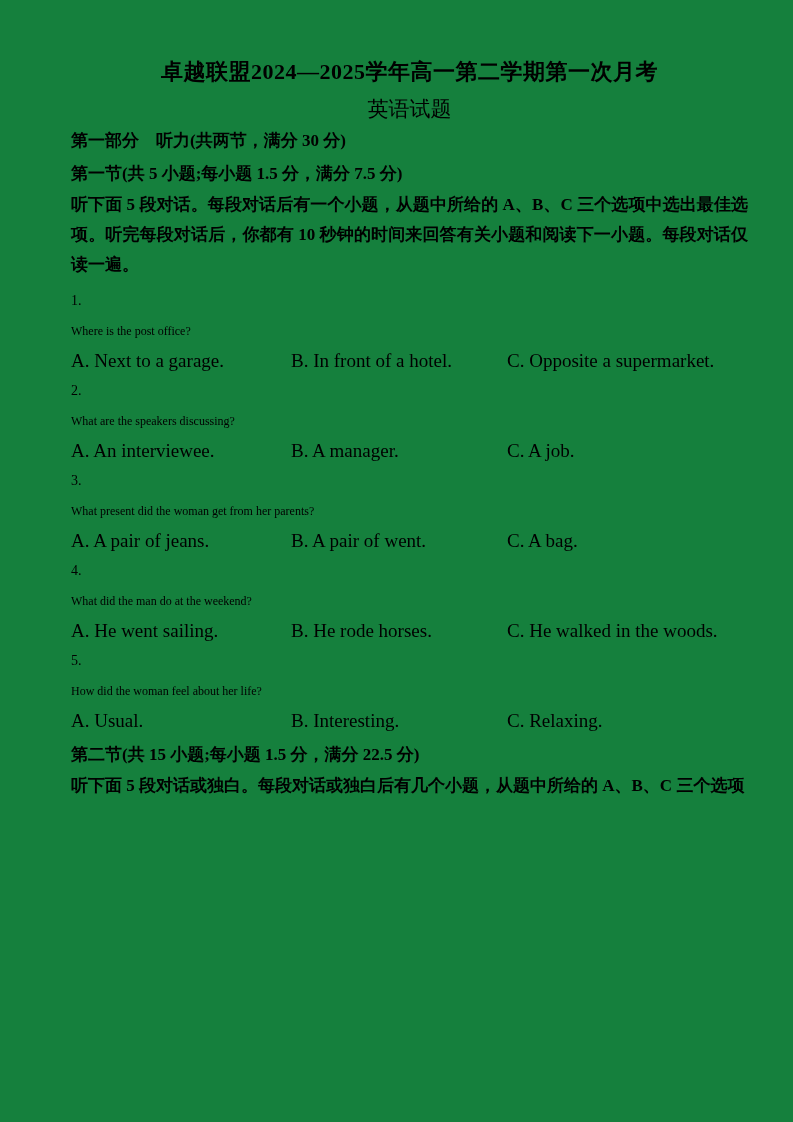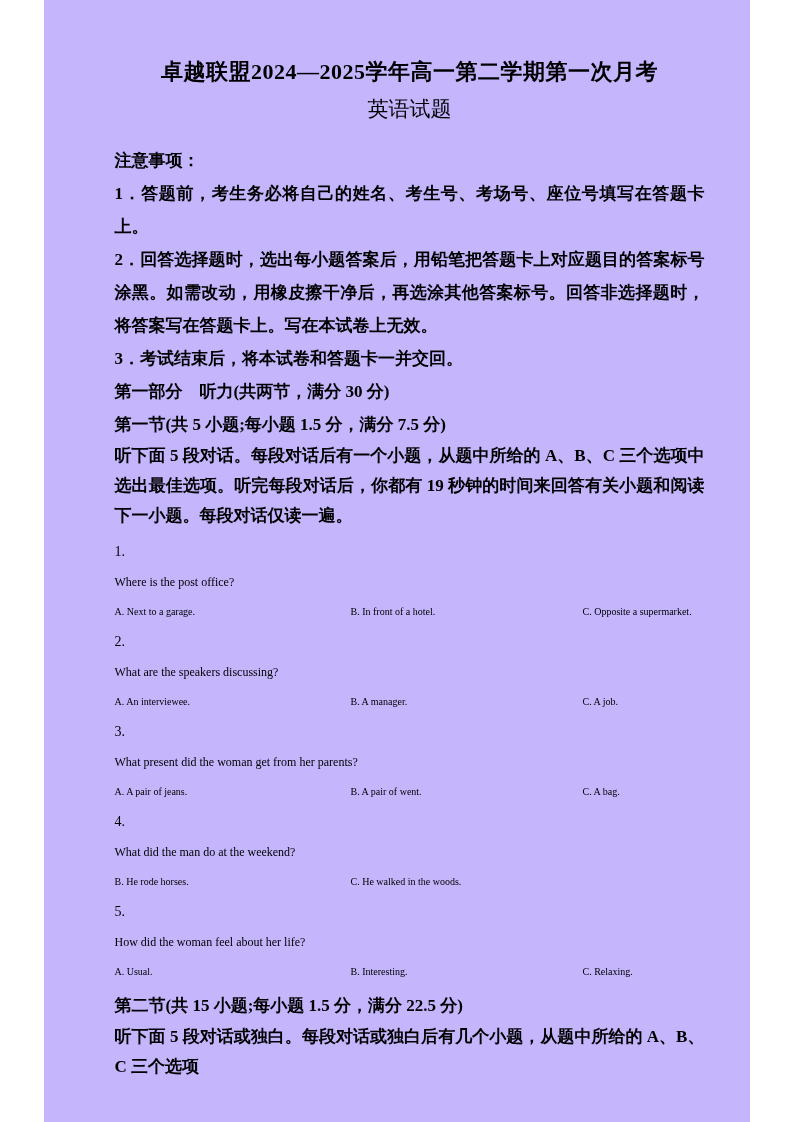--- a/index.html
+++ b/index.html
@@ -2,24 +2,24 @@
 <html><head>
 <meta charset="utf-8">
 <style>
   * { margin: 0; padding: 0; box-sizing: border-box; }
   html, body { background: #ffffff; }
   body {
     font-family: "Liberation Serif", "DejaVu Serif", serif;
     color: #000000;
   }
   .page {
-    width: 706px;
+    width: 793px;
     height: 1122px;
     margin: 0 auto;
-    background: #c4b5fd;
+    background: #15803d;
     padding: 56px 45px 40px 71px;
     overflow: hidden;
     position: relative;
   }
   .exam-title {
     text-align: center;
     font-weight: bold;
     font-size: 22px;
     line-height: 1.45;
     letter-spacing: 0.5px;
@@ -63,45 +63,38 @@
     font-size: 14px;
     line-height: 30px;
   }
   .q-text {
     font-size: 12px;
     line-height: 30px;
   }
   .q-options {
     display: grid;
     grid-template-columns: 220px 216px 1fr;
-    font-size: 10px;
+    font-size: 19px;
     line-height: 30px;
-    gap: 16px;
   }
   .section2 { margin-top: 2px; font-family: Liberation Serif, serif; }
 </style>
 </head>
 <body>
 
 <div class="page">
 
   <div class="exam-title">卓越联盟2024—2025学年高一第二学期第一次月考</div>
   <div class="exam-subtitle">英语试题</div>
 
-  <div>
-    <div class="notice-heading">注意事项：</div>
-    <div class="cn-par">1．答题前，考生务必将自己的姓名、考生号、考场号、座位号填写在答题卡上。</div>
-    <div class="cn-par">2．回答选择题时，选出每小题答案后，用铅笔把答题卡上对应题目的答案标号涂黑。如需改动，用橡皮擦干净后，再选涂其他答案标号。回答非选择题时，将答案写在答题卡上。写在本试卷上无效。</div>
-    <div class="cn-par">3．考试结束后，将本试卷和答题卡一并交回。</div>
-  </div>
 
   <div>
     <div class="part-heading">第一部分　听力(共两节，满分 30 分)</div>
     <div class="section-heading">第一节(共 5 小题;每小题 1.5 分，满分 7.5 分)</div>
-    <div class="instructions">听下面 5 段对话。每段对话后有一个小题，从题中所给的 A、B、C 三个选项中选出最佳选项。听完每段对话后，你都有 19 秒钟的时间来回答有关小题和阅读下一小题。每段对话仅读一遍。</div>
+    <div class="instructions">听下面 5 段对话。每段对话后有一个小题，从题中所给的 A、B、C 三个选项中选出最佳选项。听完每段对话后，你都有 10 秒钟的时间来回答有关小题和阅读下一小题。每段对话仅读一遍。</div>
 
     <div class="questions">
 
       <div class="question">
         <div class="q-num">1.</div>
         <div class="q-text">Where is the post office?</div>
         <div class="q-options">
           <span class="opt">A. Next to a garage.</span>
           <span class="opt">B. In front of a hotel.</span>
           <span class="opt">C. Opposite a supermarket.</span>
@@ -125,20 +118,21 @@
           <span class="opt">A. A pair of jeans.</span>
           <span class="opt">B. A pair of went.</span>
           <span class="opt">C. A bag.</span>
         </div>
       </div>
 
       <div class="question">
         <div class="q-num">4.</div>
         <div class="q-text">What did the man do at the weekend?</div>
         <div class="q-options">
+          <span class="opt">A. He went sailing.</span>
           <span class="opt">B. He rode horses.</span>
           <span class="opt">C. He walked in the woods.</span>
         </div>
       </div>
 
       <div class="question">
         <div class="q-num">5.</div>
         <div class="q-text">How did the woman feel about her life?</div>
         <div class="q-options">
           <span class="opt">A. Usual.</span>

